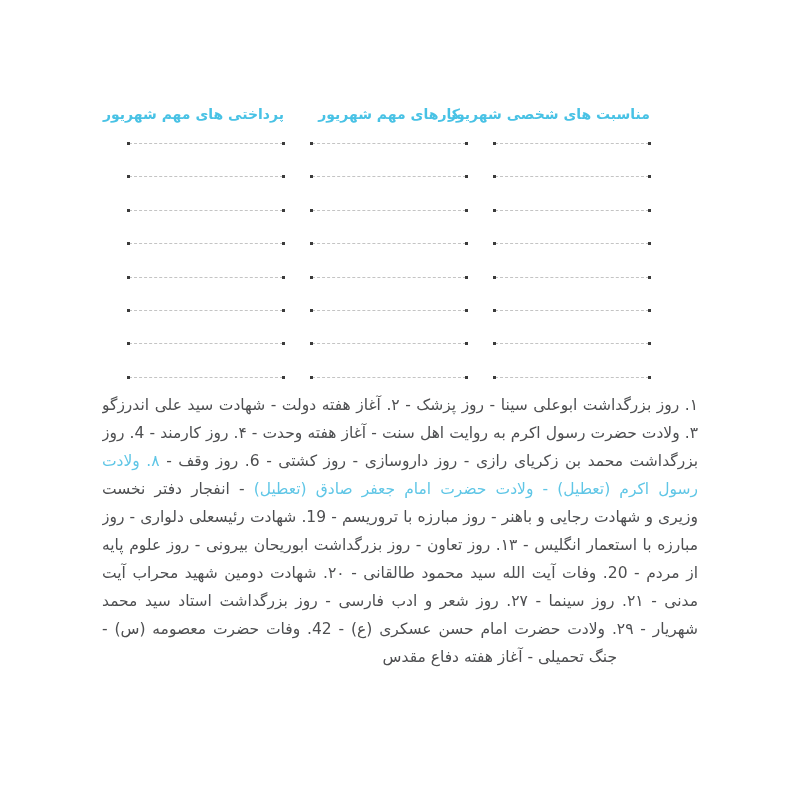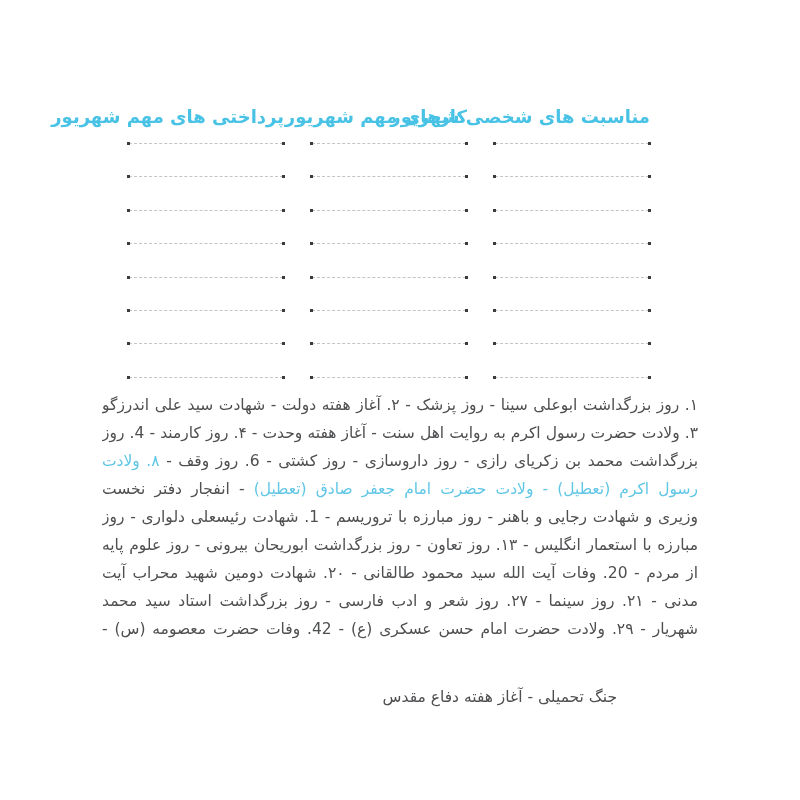--- a/index.html
+++ b/index.html
@@ -25,21 +25,21 @@
     position:absolute;
     left:128px;top:106px;
     width:522px;
     display:flex;
     direction:rtl;              
     justify-content:space-between;
   }
   .column{width:156px;position:relative;}
   .col-header{
     height:20px;
-    font-size:18px;
+    font-size:14px;
     font-weight:700;
     color:var(--accent);
     text-align:center;
     white-space:nowrap;
     direction:rtl;
   }
   .lines{margin-top:17px;}
   .dotrow{height:33.4px;position:relative;}
   .dotline{
     position:absolute;left:1px;right:1px;top:0;
@@ -68,21 +68,20 @@
     height:28px;
     overflow:hidden;
     text-align:justify;
     text-align-last:justify;
     white-space:normal;
   }
   .pline.last{
     text-align:right;
     text-align-last:right;
     padding-right:81px;
-    margin-top:40px;
   }
   .hl{color:var(--highlight);}
 </style>
 </head>
 <body>
 
 <div class="page">
   <div class="columns" id="columns">
       <div class="column">
         <div class="col-header">مناسبت های شخصی شهریور</div>
@@ -170,20 +169,20 @@
             <div class="dotline"></div>
           </div>
         </div>
       </div>
     </div>
   <div class="events" id="events">
       <div class="pline"><span>۱. روز بزرگداشت ابوعلی سینا - روز پزشک - ۲. آغاز هفته دولت - شهادت سید علی اندرزگو -</span></div>
       <div class="pline"><span>۳. ولادت حضرت رسول اکرم به روایت اهل سنت - آغاز هفته وحدت - ۴. روز کارمند - 4. روز</span></div>
       <div class="pline"><span>بزرگداشت محمد بن زکریای رازی - روز داروسازی - روز کشتی - 6. روز وقف - </span><span class="hl">۸. ولادت حضرت</span></div>
       <div class="pline"><span class="hl">رسول اکرم (تعطیل) - ولادت حضرت امام جعفر صادق (تعطیل)</span><span> - انفجار دفتر نخست</span></div>
-      <div class="pline"><span>وزیری و شهادت رجایی و باهنر - روز مبارزه با تروریسم - 1. شهادت رئیسعلی دلواری - روز</span></div>
+      <div class="pline"><span>وزیری و شهادت رجایی و باهنر - روز مبارزه با تروریسم - 19. شهادت رئیسعلی دلواری - روز</span></div>
       <div class="pline"><span>مبارزه با استعمار انگلیس - ۱۳. روز تعاون - روز بزرگداشت ابوریحان بیرونی - روز علوم پایه -</span></div>
       <div class="pline"><span>از مردم - 20. وفات آیت الله سید محمود طالقانی - ۲۰. شهادت دومین شهید محراب آیت الله</span></div>
       <div class="pline"><span>مدنی - ۲۱. روز سینما - ۲۷. روز شعر و ادب فارسی - روز بزرگداشت استاد سید محمد حسین</span></div>
       <div class="pline"><span>شهریار - ۲۹. ولادت حضرت امام حسن عسکری (ع) - 42. وفات حضرت معصومه (س) - آغاز</span></div>
       <div class="pline last"><span>جنگ تحمیلی - آغاز هفته دفاع مقدس</span></div>
     </div>
 </div>
 
 </body></html>

